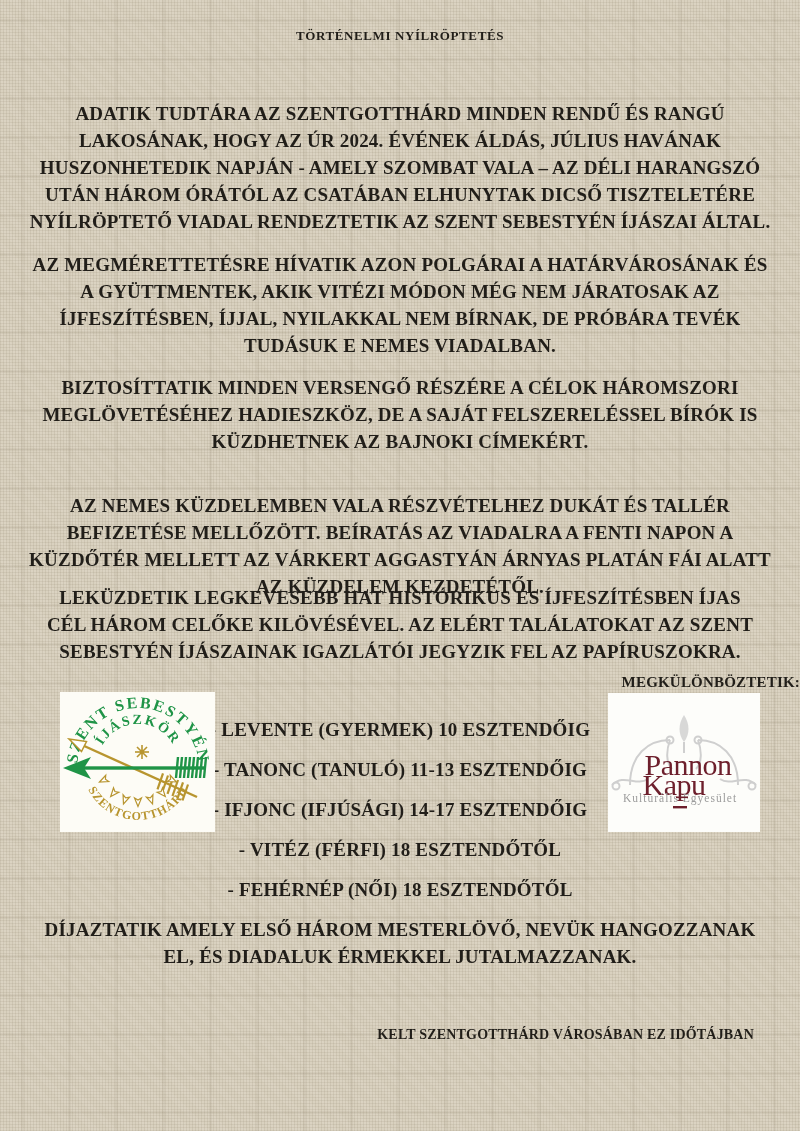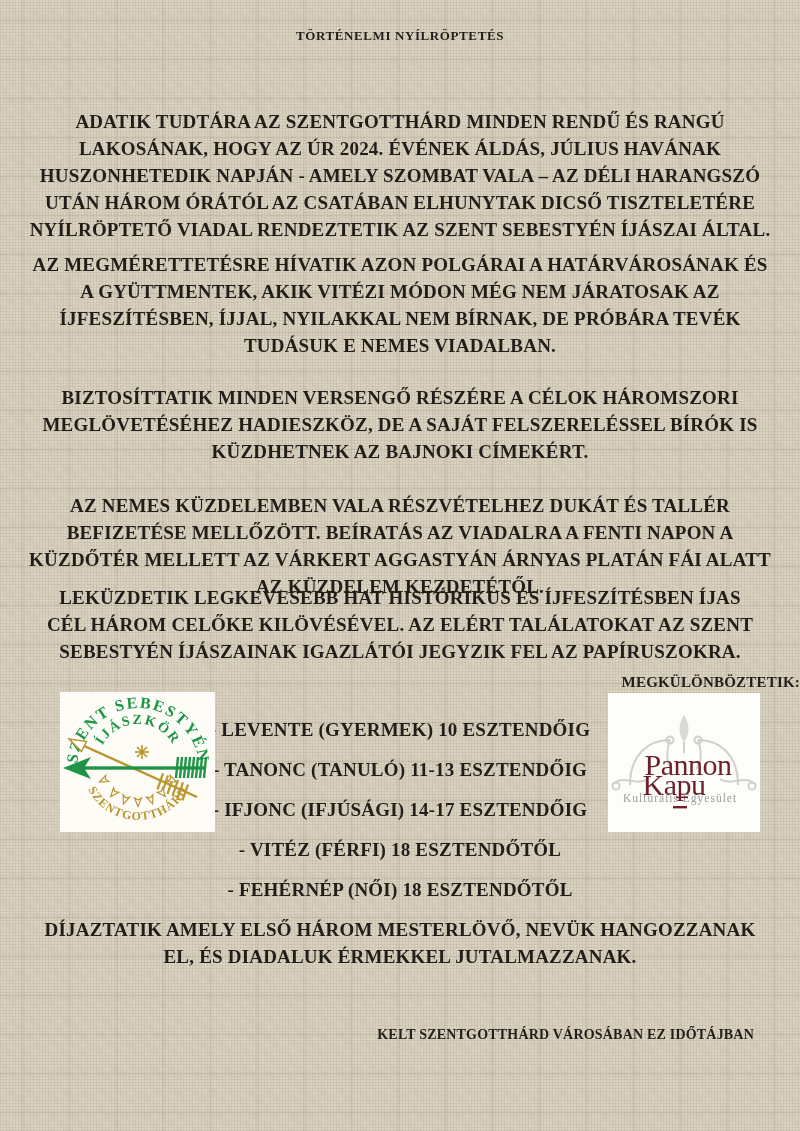--- a/index.html
+++ b/index.html
@@ -33,21 +33,21 @@
     font-weight:bold;letter-spacing:.6px;
   }
   .para{
     position:absolute;left:0;right:0;
     margin:0;
     text-align:center;
     white-space:pre;
     font-size:19px;line-height:27px;
     font-weight:bold;letter-spacing:.2px;
   }
-  .p1{top:108px;} .p2{top:251px;} .p3{top:384px;} .p4{top:492px;} .p5{top:584px;}
+  .p1{top:100px;} .p2{top:251px;} .p3{top:374px;} .p4{top:492px;} .p5{top:584px;}
   .p6{top:916px;}
   .cat-heading{
     position:absolute;top:669px;left:0;right:0;
     text-align:right;
     font-size:15px;line-height:27px;font-weight:bold;letter-spacing:.2px;
   }
   .cat-list{position:absolute;top:710px;left:0;right:0;}
   .cat-item{
     text-align:center;
     font-size:19px;line-height:40px;height:40px;

